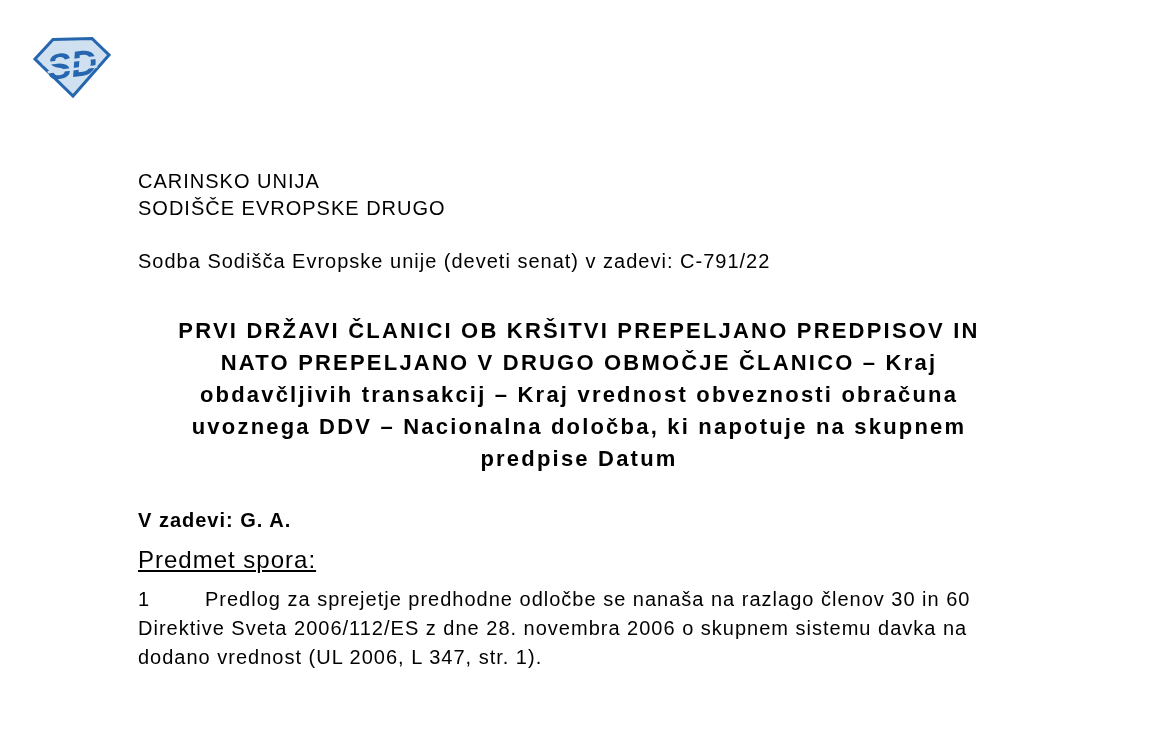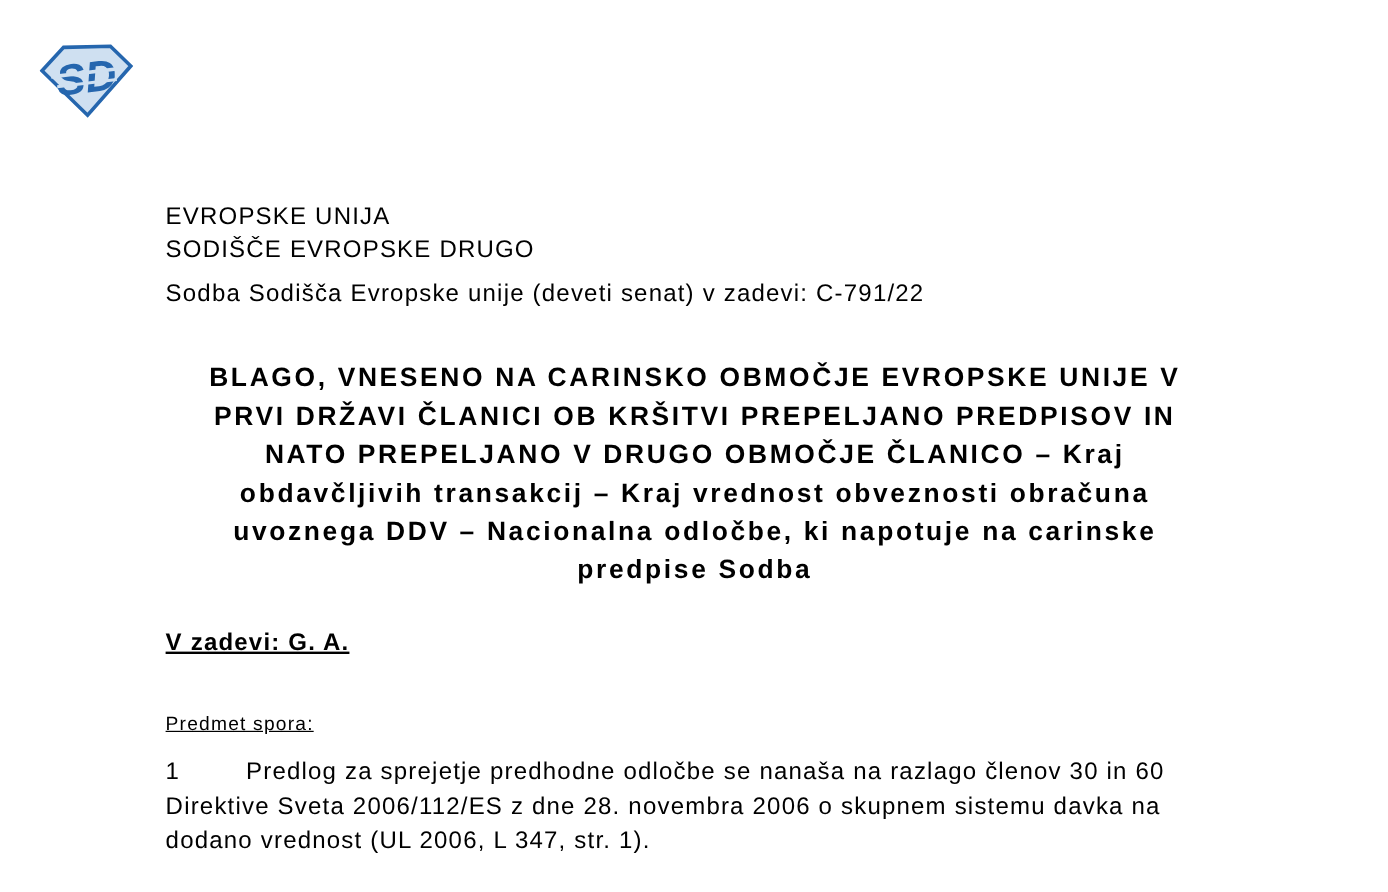--- a/index.html
+++ b/index.html
@@ -26,44 +26,43 @@
     top: 0;
     width: 882px;
   }
   .org-header {
     margin-top: 168px;
     font-size: 20px;
     line-height: 27px;
     letter-spacing: 1px;
   }
   .case-info {
-    margin-top: 10px;
+    margin-top: 26px;
     font-size: 20px;
     line-height: 27px;
     letter-spacing: 1px;
   }
   .doc-title {
     margin-top: 40px;
     font-size: 22px;
     line-height: 32px;
     font-weight: bold;
     text-align: center;
     letter-spacing: 2.2px;
   }
   .case-party {
     margin-top: 32px;
     font-size: 20px;
     line-height: 27px;
     font-weight: bold;
-    text-decoration: underline;
     letter-spacing: 1px;
   }
   .subject-heading {
-    margin-top: 40px;
-    font-size: 16px;
+    margin-top: 12px;
+    font-size: 24px;
     line-height: 27px;
     text-decoration: underline;
     letter-spacing: 1px;
   }
   .paragraph {
     margin-top: 12px;
     font-size: 20px;
     line-height: 29px;
     letter-spacing: 1px;
   }
@@ -84,35 +83,34 @@
         <text x="39" y="42" text-anchor="middle" font-size="36" font-weight="bold" font-style="italic" font-family="'Liberation Sans', sans-serif" fill="#2566ae">SD</text>
         <rect x="10" y="24" width="56" height="3" fill="#cfe0f1"></rect>
         <rect x="14" y="33" width="50" height="2.5" fill="#cfe0f1"></rect>
       </g>
     </svg>
   </div>
 
   <div class="content">
 
     <div class="org-header">
-      <div>EVROPSKE UNIJA</div>
+      <div>CARINSKO UNIJA</div>
       <div>SODIŠČE EVROPSKE DRUGO</div>
     </div>
 
     <div class="case-info">
       <div>Sodba Sodišča Evropske unije (deveti senat) v zadevi: C-791/22</div>
     </div>
 
     <h1 class="doc-title">
-      <div>BLAGO, VNESENO NA CARINSKO OBMOČJE EVROPSKE UNIJE V</div>
       <div>PRVI DRŽAVI ČLANICI OB KRŠITVI PREPELJANO PREDPISOV IN</div>
       <div>NATO PREPELJANO V DRUGO OBMOČJE ČLANICO – Kraj</div>
       <div>obdavčljivih transakcij – Kraj vrednost obveznosti obračuna</div>
-      <div>uvoznega DDV – Nacionalna odločbe, ki napotuje na carinske</div>
-      <div>predpise Sodba</div>
+      <div>uvoznega DDV – Nacionalna določba, ki napotuje na skupnem</div>
+      <div>predpise Datum</div>
     </h1>
 
     <div class="case-party">V zadevi: G. A.</div>
 
     <div class="subject-heading">Predmet spora:</div>
 
     <p class="paragraph"><span class="para-num">1</span><span>Predlog za sprejetje predhodne odločbe se nanaša na razlago členov 30 in 60 Direktive Sveta 2006/112/ES z dne 28. novembra 2006 o skupnem sistemu davka na dodano vrednost (UL 2006, L 347, str. 1).</span></p>
 
   </div>
 

